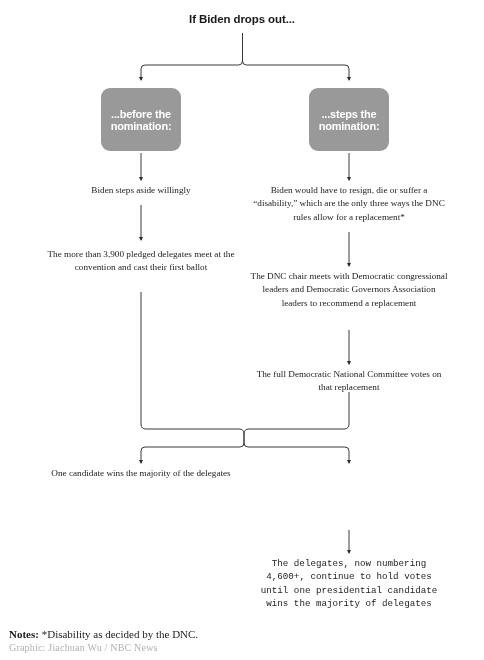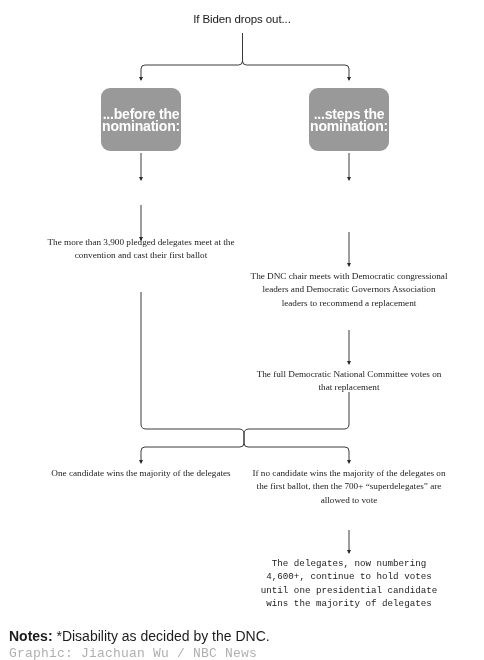--- a/index.html
+++ b/index.html
@@ -24,42 +24,42 @@
     pointer-events: none;
   }
 
   .title {
     position: absolute;
     left: 0;
     top: 13px;
     width: 484px;
     text-align: center;
     font-family: "Liberation Sans", "DejaVu Sans", sans-serif;
-    font-weight: normal;
+    font-weight: bold;
     font-size: 11.5px;
     color: #1a1a1a;
     letter-spacing: -0.1px;
   }
 
   .gbox {
     position: absolute;
     width: 80px;
     height: 63px;
     background: #999999;
     border-radius: 9px;
     display: flex;
     align-items: center;
     justify-content: center;
     box-sizing: border-box;
     padding: 0 5px;
   }
   .gbox-label {
     font-family: "Liberation Sans", "DejaVu Sans", sans-serif;
     font-weight: bold;
-    font-size: 14px;
+    font-size: 11px;
     line-height: 12px;
     color: #ffffff;
     text-align: center;
     letter-spacing: -0.2px;
   }
   .gbox-before { left: 101px; top: 88px; }
   .gbox-after  { left: 309px; top: 88px; }
 
   .tnode {
     position: absolute;
@@ -69,29 +69,29 @@
     line-height: 13.4px;
     color: #1c1c1c;
   }
 
   .footer {
     position: absolute;
     left: 9px;
     width: 400px;
   }
   .footer-notes {
-    font-family: Liberation Sans, sans-serif;
-    font-size: 14px;
+    font-family: Liberation Serif, serif;
+    font-size: 11px;
     color: #1c1c1c;
     white-space: nowrap;
   }
   .footer-notes b { font-weight: bold; }
   .footer-credit {
-    font-family: Liberation Mono, monospace;
-    font-size: 13px;
+    font-family: Liberation Serif, serif;
+    font-size: 10px;
     color: #b0b0b0;
     margin-top: 2px;
     white-space: nowrap;
     letter-spacing: 0.2px;
   }
 </style>
 </head>
 <body>
 
 <div id="page">
@@ -134,31 +134,32 @@
     </div>
   </div>
 
   <div class="gbox gbox-after">
     <div class="gbox-label">
       <span>...steps the</span><br>
       <span>nomination:</span>
     </div>
   </div>
 
+  <div class="tnode" style="left:36px; top:184px; width:210px;">Biden steps aside willingly</div>
 
-  <div class="tnode" style="left:36px; top:236px; width:210px;">The more than 3,900 pledged delegates meet at the convention and cast their first ballot</div>
+  <div class="tnode" style="left:36px; top:248px; width:210px;">The more than 3,900 pledged delegates meet at the convention and cast their first ballot</div>
 
+  <div class="tnode" style="left:248px; top:184px; width:202px;">Biden would have to resign, die or suffer a “disability,” which are the only three ways the DNC rules allow for a replacement*</div>
 
   <div class="tnode" style="left:250px; top:270px; width:198px;">The DNC chair meets with Democratic congressional leaders and Democratic Governors Association leaders to recommend a replacement</div>
 
   <div class="tnode" style="left:250px; top:368px; width:198px;">The full Democratic National Committee votes on that replacement</div>
 
   <div class="tnode" style="left:40px; top:467px; width:202px;">One candidate wins the majority of the delegates</div>
 
-  <div class="tnode" style="left:250px; top:467px; width:198px;">If no candidate wins the majority of the delegates on the first ballot, then the 700+ “superdelegates” are allowed to vote</div>
 
   <div class="tnode" style="left:250px; top:557px; width:198px;font-family:Liberation Mono, monospace;">The delegates, now numbering 4,600+, continue to hold votes until one presidential candidate wins the majority of delegates</div>
 
   <div class="footer" style="top:628px;">
     <div class="footer-notes">
       <b>Notes:</b><span> *Disability as decided by the DNC.</span>
     </div>
     <div class="footer-credit">Graphic: Jiachuan Wu / NBC News</div>
   </div>
 

